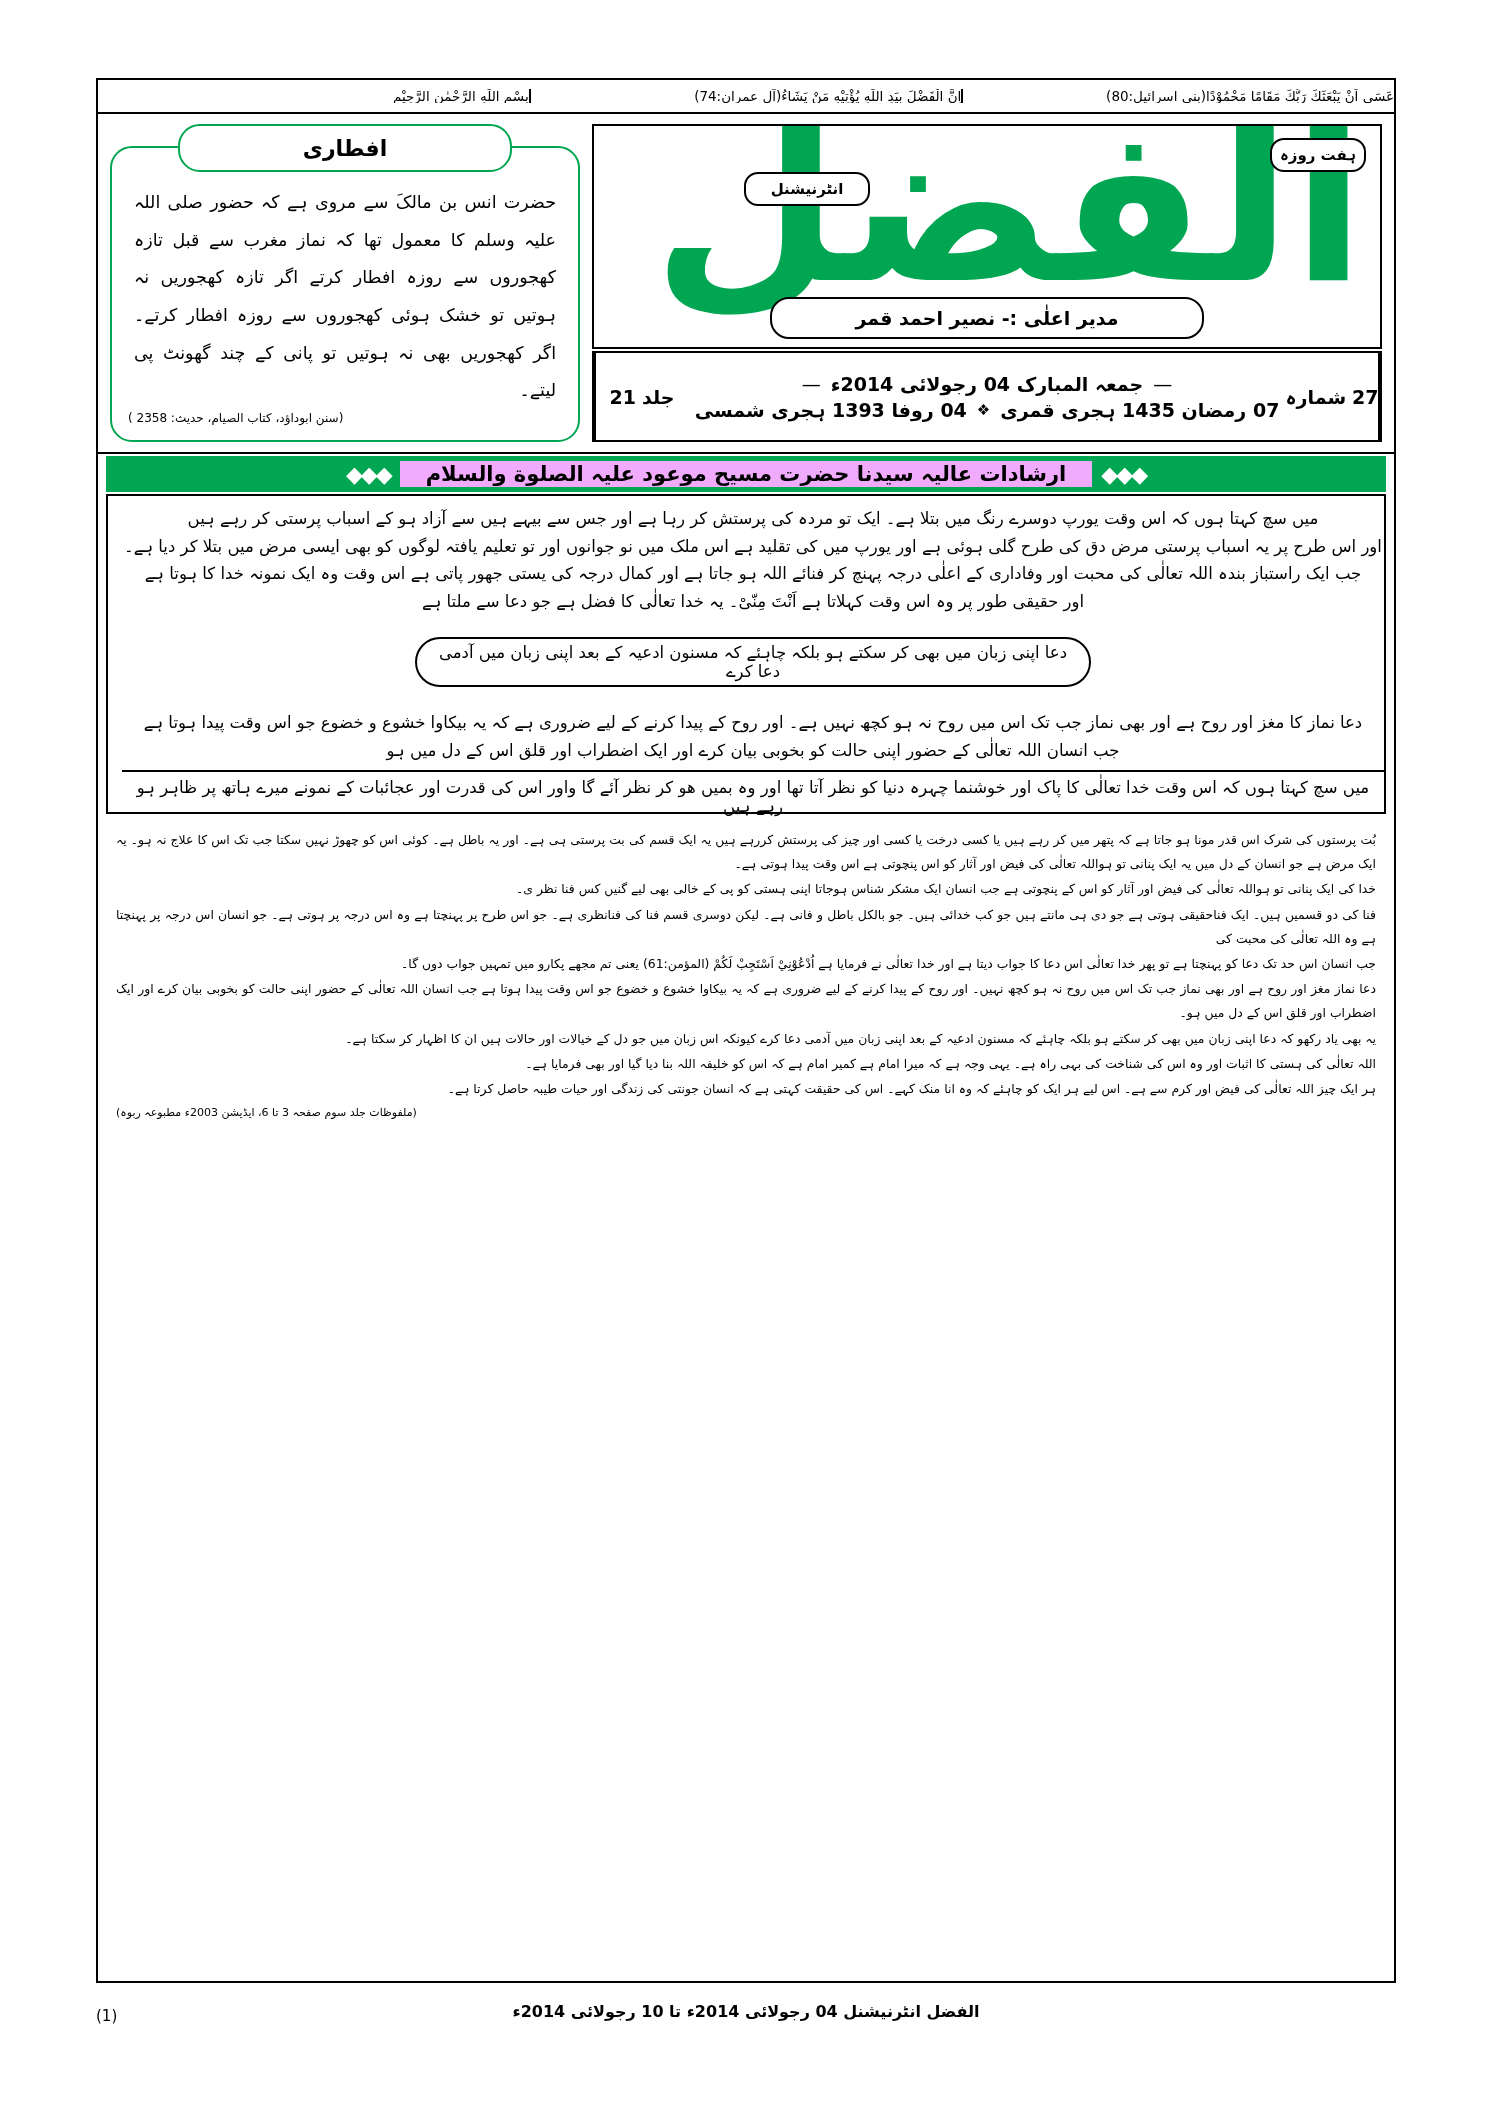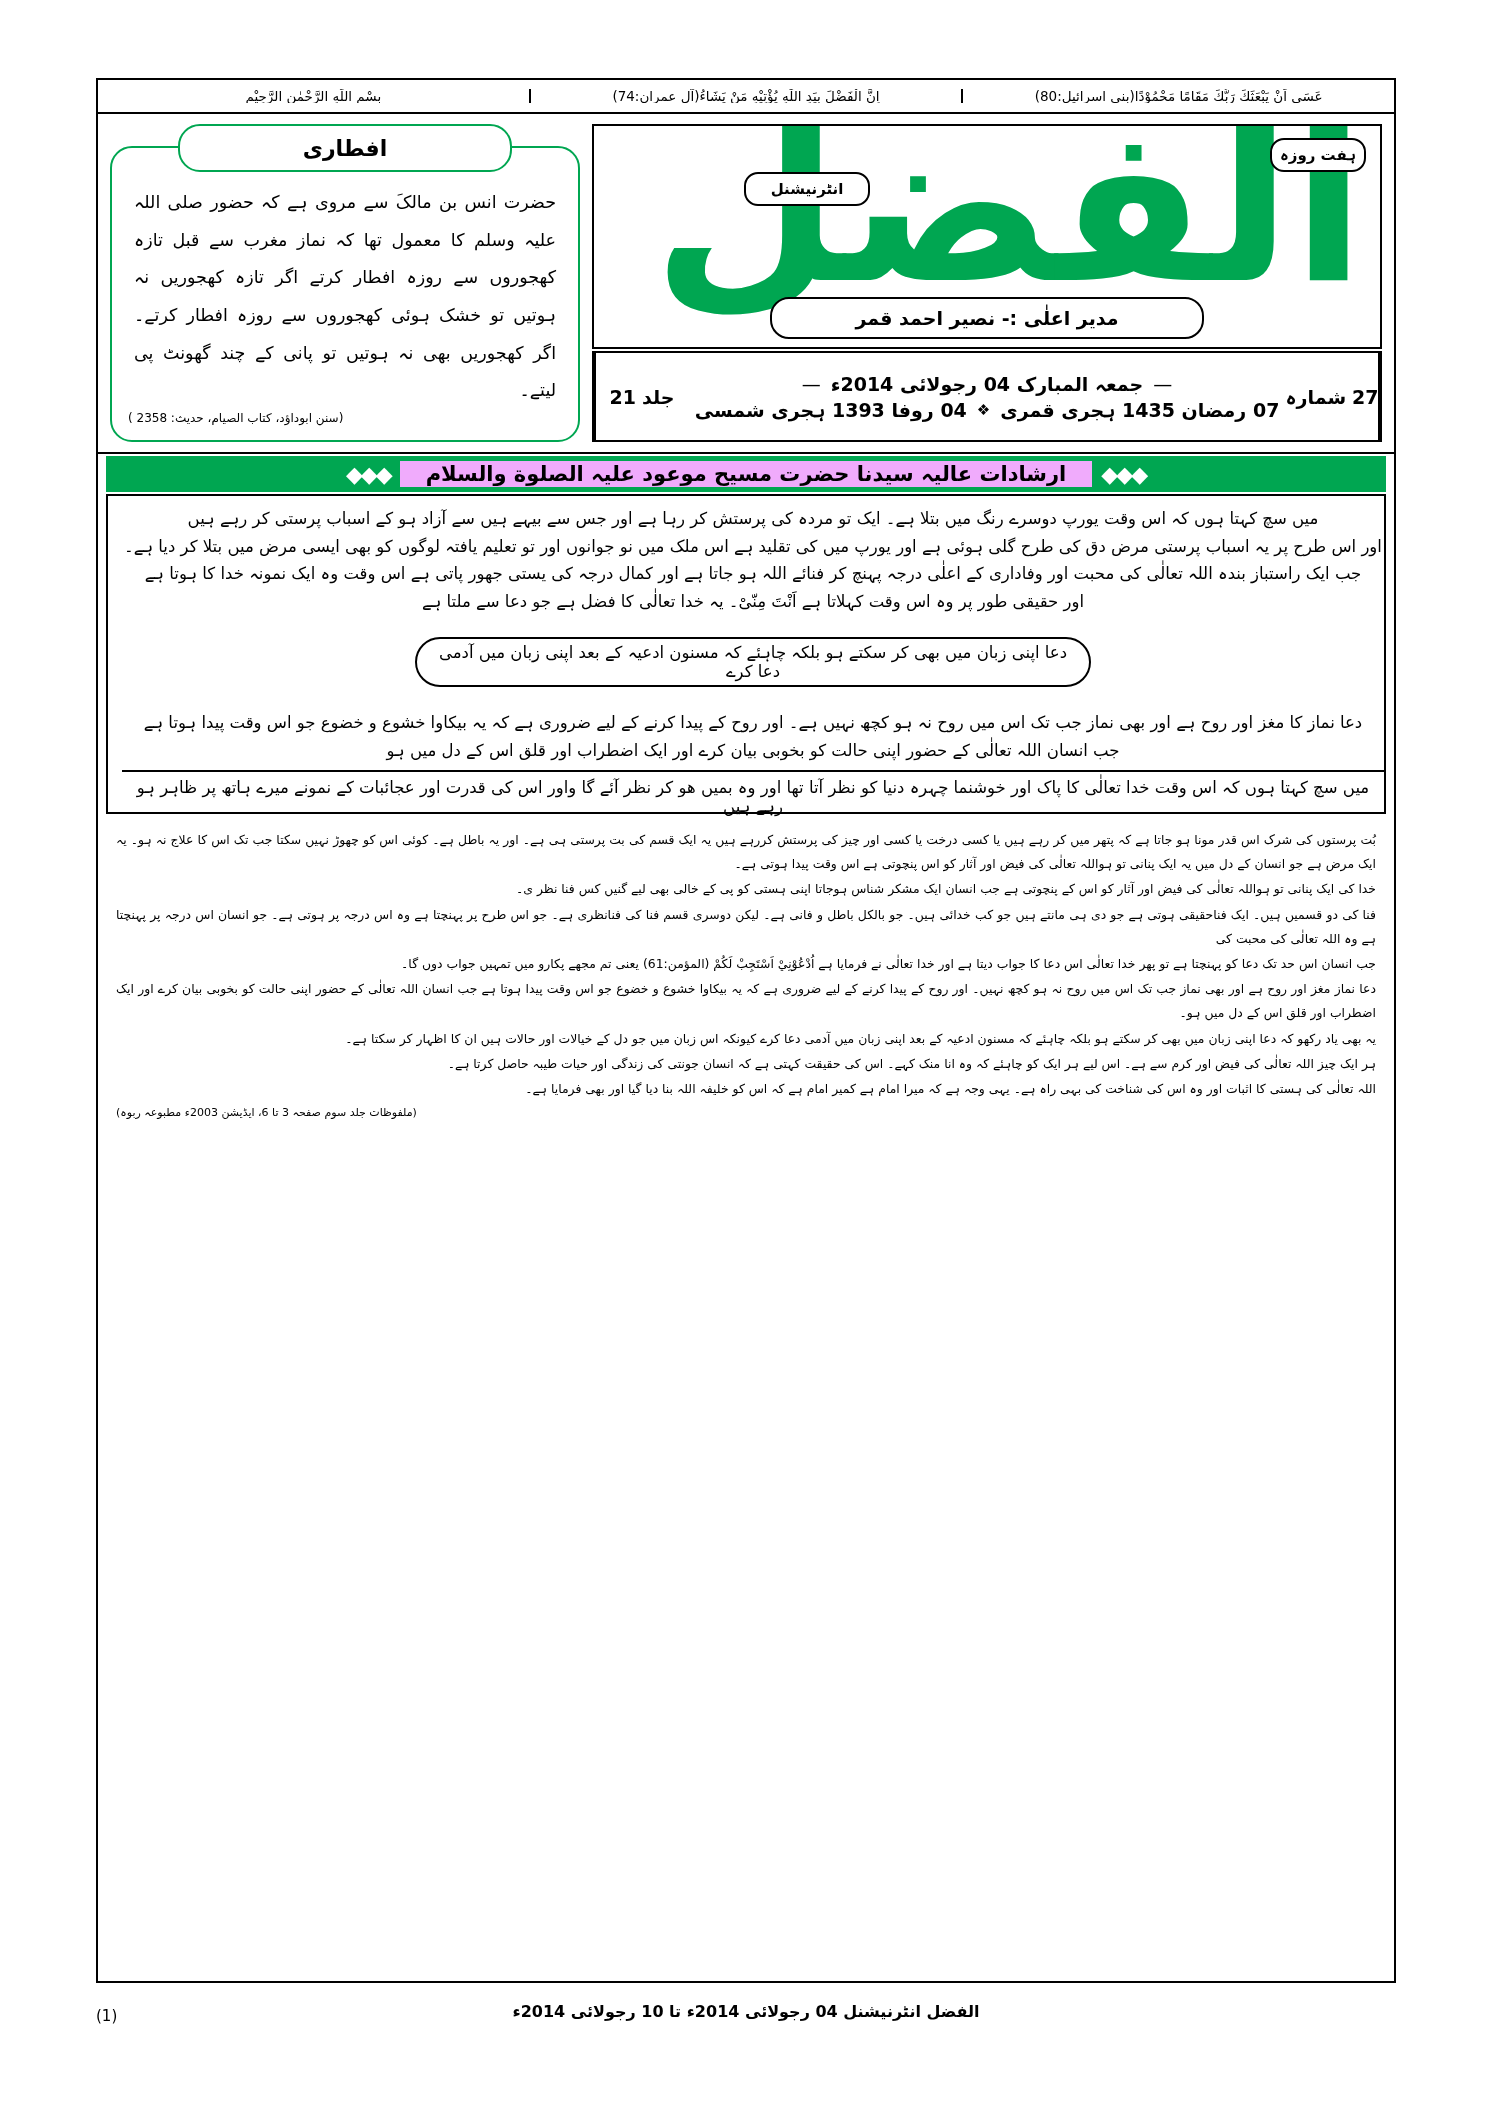--- a/index.html
+++ b/index.html
@@ -36,21 +36,20 @@
     top: 0; left: 0; right: 0;
     height: 34px;
     border-bottom: 2px solid #000;
     display: flex;
     flex-direction: row;
     align-items: center;
     box-sizing: border-box;
   }
   .topstrip .cell {
     flex: 1 1 33.33%;
-    text-align: center;
     font-size: 13.5px;
     line-height: 1.1;
     color: #000;
     white-space: nowrap;
     overflow: hidden;
     direction: rtl;
   }
   .topstrip .cell.mid { border-right: 2px solid #000; border-left: 2px solid #000; }
 
   
@@ -407,22 +406,22 @@
       <div class="qlast">میں سچ کہتا ہوں کہ اس وقت خدا تعالٰی کا پاک اور خوشنما چہرہ دنیا کو نظر آتا تھا اور وہ بمیں هو کر نظر آئے گا واور اس کی قدرت اور عجائبات کے نمونے میرے ہاتھ پر ظاہر ہو رہے ہیں</div>
     </div>
 
     <div class="bodytext">
       <p>بُت پرستوں کی شرک اس قدر مونا ہو جاتا ہے کہ پتھر میں کر رہے ہیں یا کسی درخت یا کسی اور چیز کی پرستش کررہے ہیں یہ ایک قسم کی بت پرستی ہی ہے۔ اور یہ باطل ہے۔ کوئی اس کو چھوڑ نہیں سکتا جب تک اس کا علاج نہ ہو۔ یہ ایک مرض ہے جو انسان کے دل میں یہ ایک پنانی تو ہواللہ تعالٰی کی فیض اور آثار کو اس پنچوتی ہے اس وقت پیدا ہوتی ہے۔</p>
       <p>خدا کی ایک پنانی تو ہواللہ تعالٰی کی فیض اور آثار کو اس کے پنچوتی ہے جب انسان ایک مشکر شناس ہوجاتا اپنی ہستی کو پی کے خالی بھی لیے گنیں کس فنا نظر ی۔</p>
       <p>فنا کی دو قسمیں ہیں۔ ایک فناحقیقی ہوتی ہے جو دی ہی مانتے ہیں جو کب خدائی ہیں۔ جو بالکل باطل و فانی ہے۔ لیکن دوسری قسم فنا کی فنانظری ہے۔ جو اس طرح پر پہنچتا ہے وہ اس درجہ پر ہوتی ہے۔ جو انسان اس درجہ پر پہنچتا ہے وہ اللہ تعالٰی کی محبت کی</p>
       <p>جب انسان اس حد تک دعا کو پہنچتا ہے تو پھر خدا تعالٰی اس دعا کا جواب دیتا ہے اور خدا تعالٰی نے فرمایا ہے اُدْعُوْنِيْ اَسْتَجِبْ لَكُمْ (المؤمن:61) یعنی تم مجھے پکارو میں تمہیں جواب دوں گا۔</p>
       <p>دعا نماز مغز اور روح ہے اور بھی نماز جب تک اس میں روح نہ ہو کچھ نہیں۔ اور روح کے پیدا کرنے کے لیے ضروری ہے کہ یہ بیکاوا خشوع و خضوع جو اس وقت پیدا ہوتا ہے جب انسان اللہ تعالٰی کے حضور اپنی حالت کو بخوبی بیان کرے اور ایک اضطراب اور قلق اس کے دل میں ہو۔</p>
       <p>یہ بھی یاد رکھو کہ دعا اپنی زبان میں بھی کر سکتے ہو بلکہ چاہئے کہ مسنون ادعیہ کے بعد اپنی زبان میں آدمی دعا کرے کیونکہ اس زبان میں جو دل کے خیالات اور حالات ہیں ان کا اظہار کر سکتا ہے۔</p>
+      <p>اللہ تعالٰی کی ہستی کا اثبات اور وہ اس کی شناخت کی بہی راہ ہے۔ یہی وجہ ہے کہ میرا امام ہے کمیر امام ہے کہ اس کو خلیفہ اللہ بنا دیا گیا اور بھی فرمایا ہے۔</p>
       <p>ہر ایک چیز اللہ تعالٰی کی فیض اور کرم سے ہے۔ اس لیے ہر ایک کو چاہئے کہ وہ انا منک کہے۔ اس کی حقیقت کہتی ہے کہ انسان جونتی کی زندگی اور حیات طیبہ حاصل کرتا ہے۔</p>
-      <p>اللہ تعالٰی کی ہستی کا اثبات اور وہ اس کی شناخت کی بہی راہ ہے۔ یہی وجہ ہے کہ میرا امام ہے کمیر امام ہے کہ اس کو خلیفہ اللہ بنا دیا گیا اور بھی فرمایا ہے۔</p>
       <p class="ref" style="text-align:left;">(ملفوظات جلد سوم صفحہ 3 تا 6، ایڈیشن 2003ء مطبوعہ ربوہ)</p>
     </div>
 
   </div>
 
   <div class="footer">
     <span class="ftext">الفضل انٹرنیشنل 04 رجولائی 2014ء تا 10 رجولائی 2014ء</span>
   </div>
   <div class="pageno">(1)</div>
 </div>

